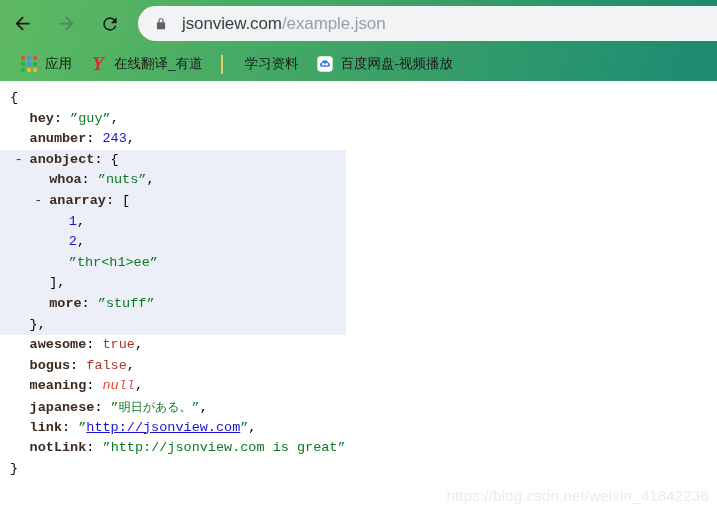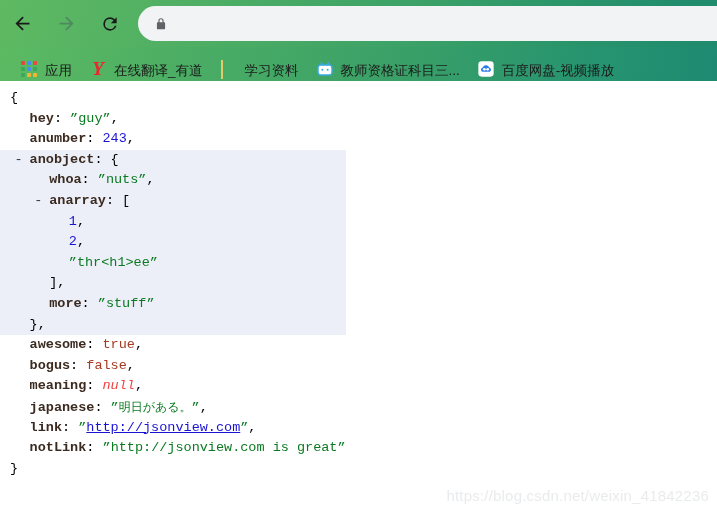--- a/index.html
+++ b/index.html
@@ -88,21 +88,21 @@
     height: 34px;
     background: linear-gradient(100deg, #5cba62 0%, #4cae64 25%, #3aa067 55%, #279470 82%, #1d8a72 100%);
     display: flex;
     align-items: center;
     padding-left: 14px;
     box-sizing: border-box;
     overflow: hidden;
   }
   .bm {
     display: flex;
-    align-items: flex-end;
+    align-items: center;
     height: 26px;
     padding: 0 7px;
     margin-right: 4px;
     border-radius: 4px;
     cursor: pointer;
     flex: 0 0 auto;
   }
   .bm-icon {
     width: 16px;
     height: 16px;
@@ -234,20 +234,21 @@
         <svg width="20" height="20" viewBox="0 0 24 24">
           <path d="M17.65 6.35A7.95 7.95 0 0 0 12 4a8 8 0 1 0 7.73 10h-2.08A6 6 0 1 1 12 6c1.66 0 3.14.69 4.22 1.78L13 11h7V4z" fill="#1a1a1a"></path>
         </svg>
       </button>
     </div>
 
     <div class="omnibox">
       <svg class="lock-icon" viewBox="0 0 24 24">
         <path d="M12 2a4.5 4.5 0 0 0-4.5 4.5V9H6.5A1.5 1.5 0 0 0 5 10.5v9A1.5 1.5 0 0 0 6.5 21h11a1.5 1.5 0 0 0 1.5-1.5v-9A1.5 1.5 0 0 0 17.5 9h-1V6.5A4.5 4.5 0 0 0 12 2zm0 2a2.5 2.5 0 0 1 2.5 2.5V9h-5V6.5A2.5 2.5 0 0 1 12 4z" fill="#5f6368"></path>
       </svg>
+      <span class="url-text"><span class="host">jsonview.com</span><span class="path">/example.json</span></span>
     </div>
   </div>
 
   <div class="bookmarks-bar">
 
     <div class="bm">
       <span class="bm-icon">
         <span class="apps-grid">
           <i style="background:#e8483c"></i>
             <i style="background:#4a8cf0"></i>
@@ -266,31 +267,20 @@
     <div class="bm">
       <span class="bm-icon ic-youdao">Y</span>
       <span class="bm-label">在线翻译_有道</span>
     </div>
 
     <div class="bm">
       <span class="bm-icon"><span class="ic-folder"></span></span>
       <span class="bm-label">学习资料</span>
     </div>
 
-    <div class="bm">
-      <span class="bm-icon">
-        <svg class="ic-bili" viewBox="0 0 24 24">
-          <rect x="1.5" y="6" width="21" height="15" rx="4" fill="#ffffff" stroke="#3aa9e0" stroke-width="2.2"></rect>
-          <path d="M6 2.5 L9.5 6 M18 2.5 L14.5 6" stroke="#3aa9e0" stroke-width="2.2" stroke-linecap="round"></path>
-          <circle cx="8" cy="13" r="1.5" fill="#3aa9e0"></circle>
-          <circle cx="16" cy="13" r="1.5" fill="#3aa9e0"></circle>
-        </svg>
-      </span>
-      <span class="bm-label">教师资格证科目三...</span>
-    </div>
 
     <div class="bm">
       <span class="bm-icon">
         <svg class="ic-baidu" viewBox="0 0 24 24">
           <rect x="0.5" y="0.5" width="23" height="23" rx="5" fill="#ffffff"></rect>
           <path d="M12 6.5c2.1 0 3.9 1.3 4.6 3.2 1.6.2 2.9 1.6 2.9 3.3 0 1.8-1.5 3.3-3.3 3.3H7.8A3.3 3.3 0 0 1 4.5 13c0-1.6 1.1-2.9 2.6-3.2A5 5 0 0 1 12 6.5z" fill="#2b7ce9"></path>
           <circle cx="9.5" cy="12.5" r="2.1" fill="#ffffff"></circle>
           <circle cx="14.5" cy="12.5" r="2.1" fill="#ffffff"></circle>
         </svg>
       </span>

